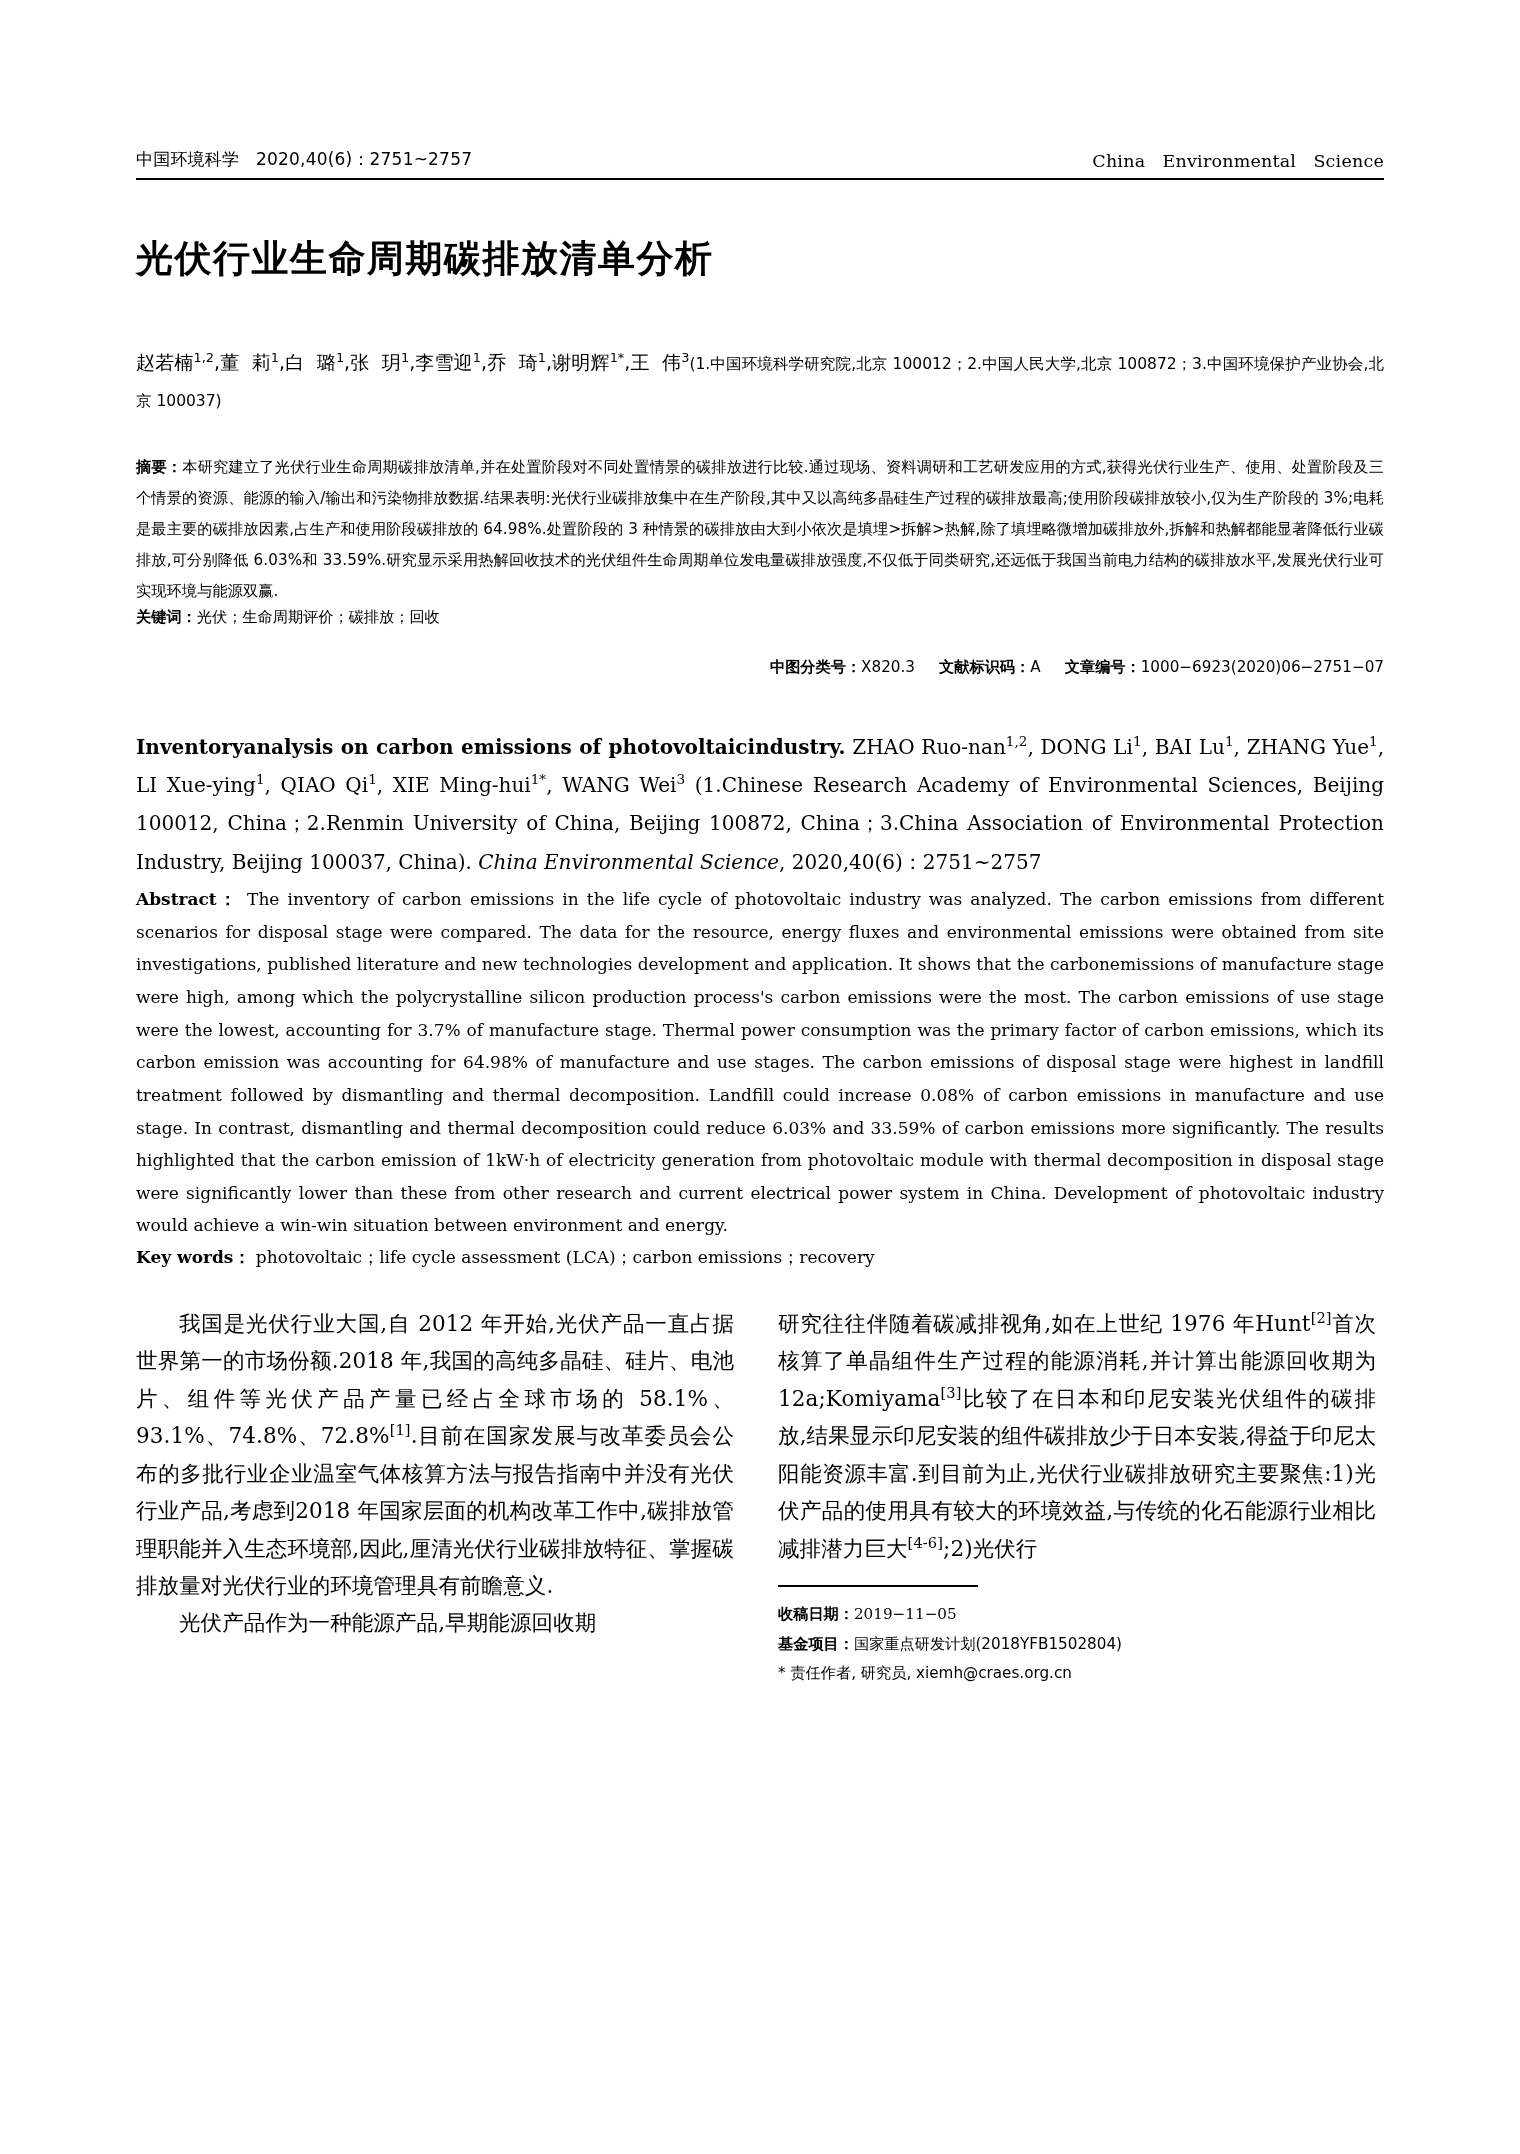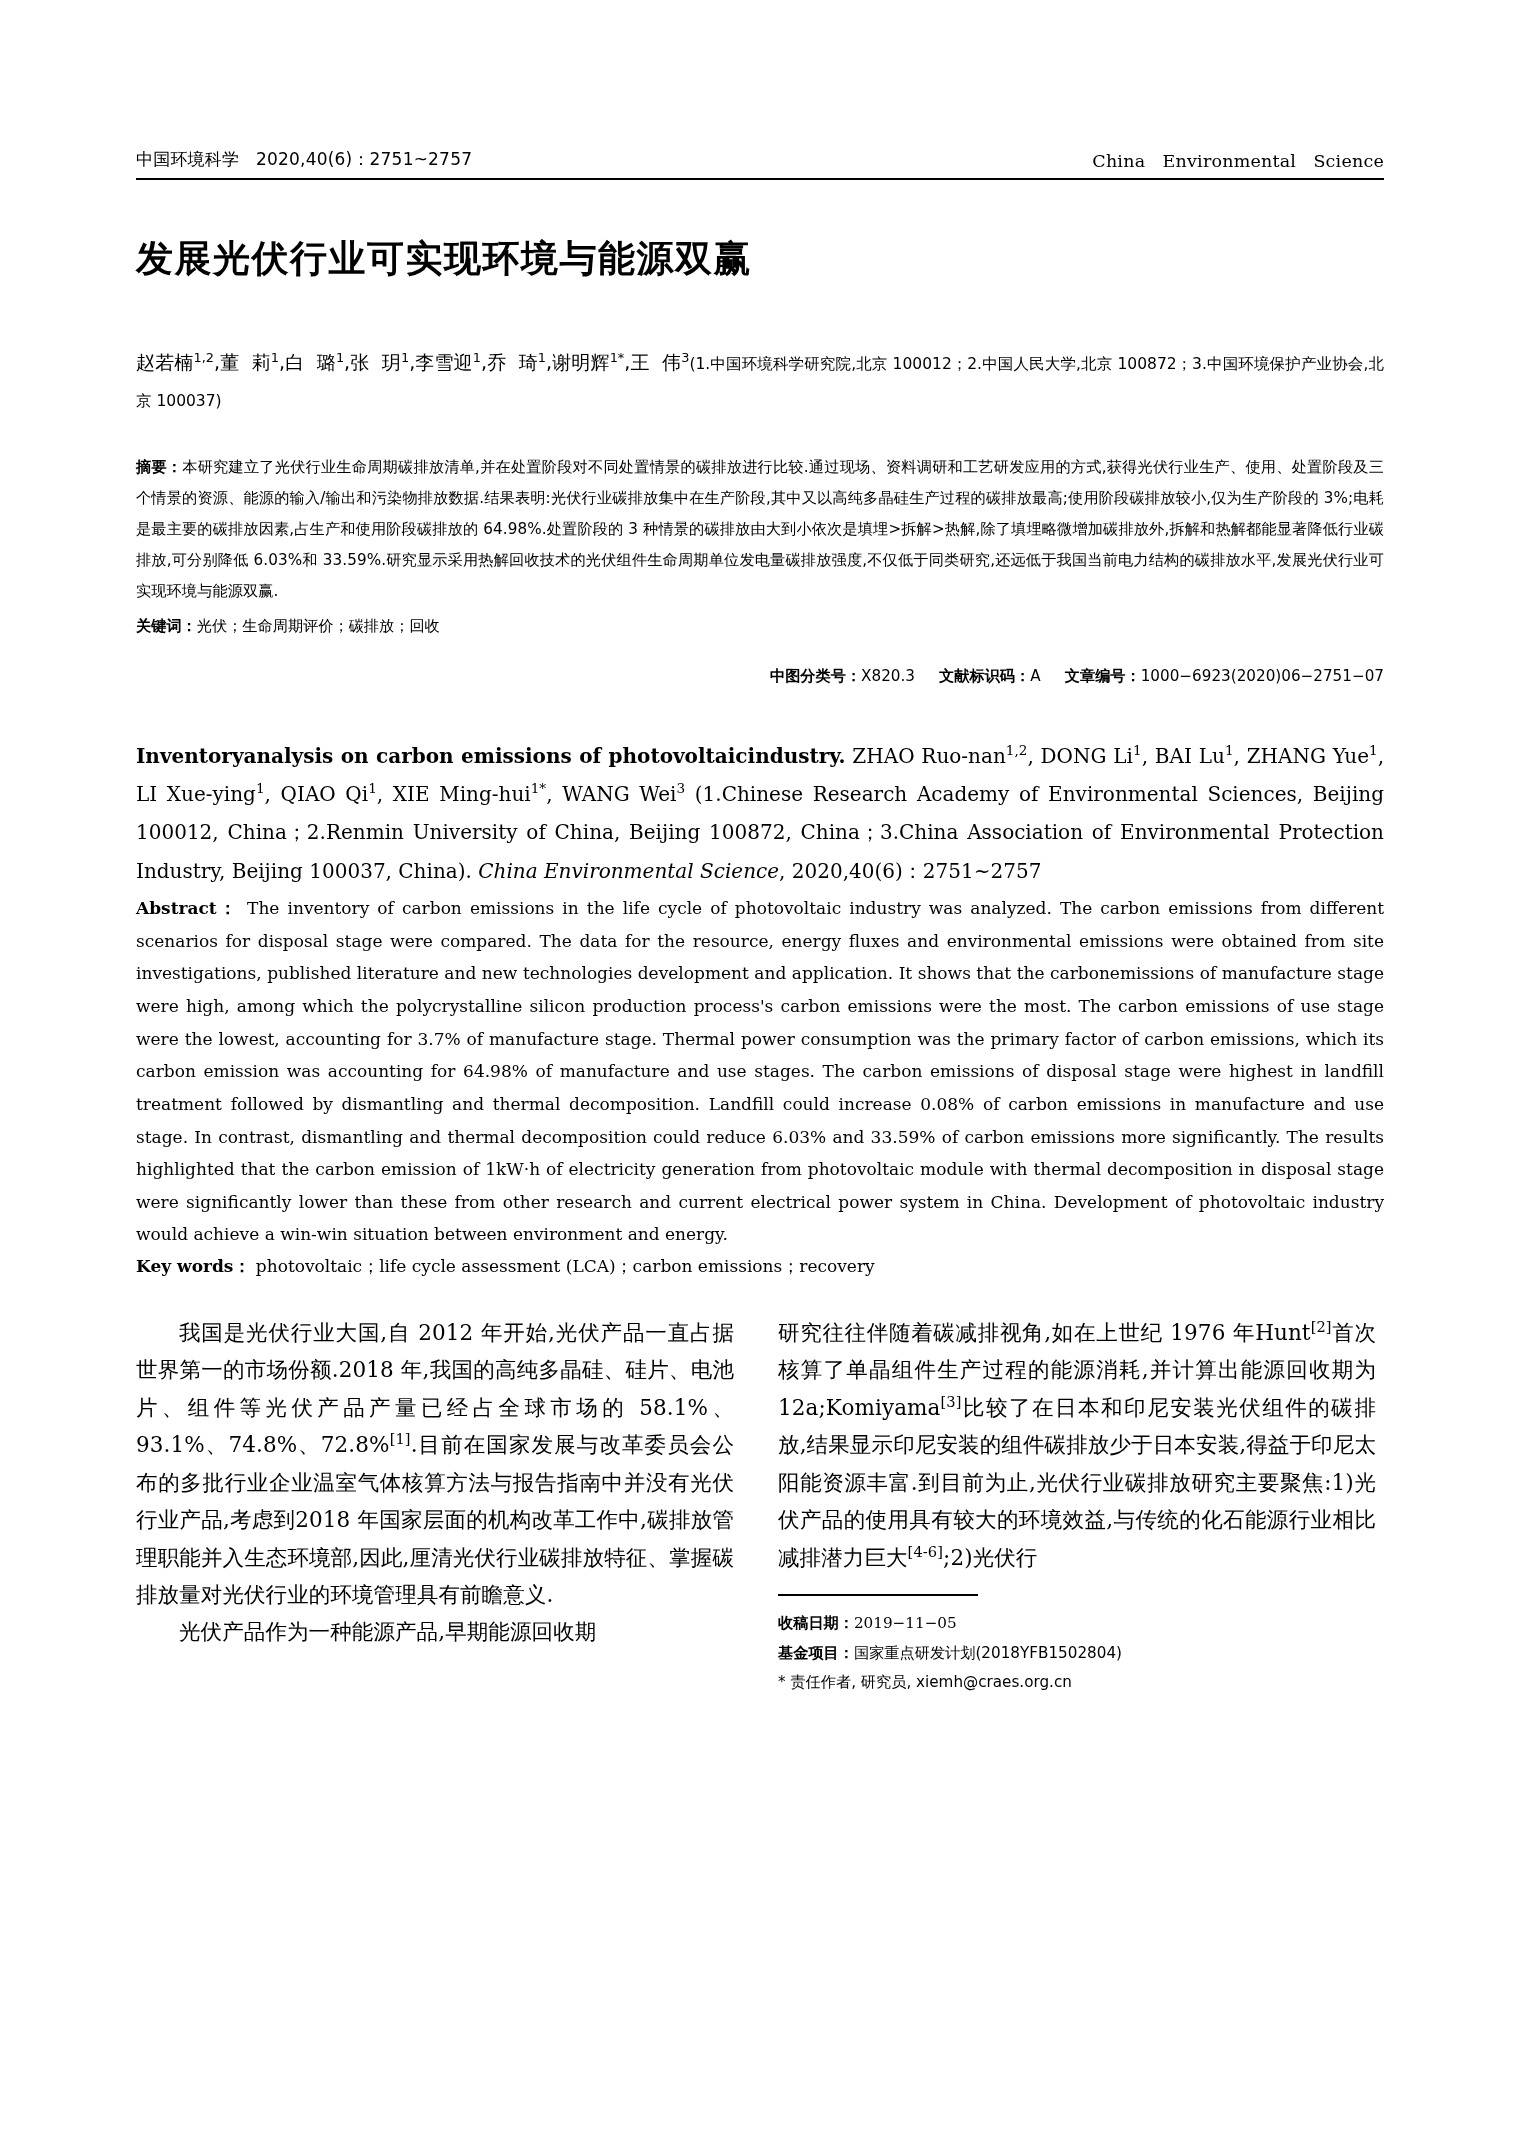--- a/index.html
+++ b/index.html
@@ -79,21 +79,20 @@
     font-size: 15.2px;
     line-height: 2.03;
     text-align: justify;
     font-family: "DejaVu Sans", "Liberation Sans", sans-serif;
     letter-spacing: 0.1px;
   }
   .lbl {
     font-weight: bold;
   }
   .cn-keywords {
-    margin-top: 9px;
     font-size: 15.2px;
     font-family: Liberation Mono, monospace;
   }
   .cn-codes {
     margin-top: 11px;
     font-size: 15.2px;
     font-family: "DejaVu Sans", "Liberation Sans", sans-serif;
     white-space: pre;
     text-align: right;
   }
@@ -168,21 +167,21 @@
 <body>
 
 <div class="page">
 
   <div class="runhead">
     <span class="runhead-left">中国环境科学   2020,40(6)：2751~2757</span>
     <span class="runhead-right">China   Environmental   Science</span>
   </div>
   <div class="rule-head"></div>
 
-  <h1 class="cn-title">发展光伏行业可实现环境与能源双赢</h1>
+  <h1 class="cn-title">光伏行业生命周期碳排放清单分析</h1>
 
   <div class="cn-authors">
     <span>赵若楠<sup>1,2</sup>,董&nbsp;&nbsp;莉<sup>1</sup>,白&nbsp;&nbsp;璐<sup>1</sup>,张&nbsp;&nbsp;玥<sup>1</sup>,李雪迎<sup>1</sup>,乔&nbsp;&nbsp;琦<sup>1</sup>,谢明辉<sup>1*</sup>,王&nbsp;&nbsp;伟<sup>3</sup></span><span class="aff">(1.中国环境科学研究院,北京 100012；2.中国人民大学,北京 100872；3.中国环境保护产业协会,北京 100037)</span>
   </div>
 
   <div class="cn-abstract">
     <span class="lbl">摘要：</span><span>本研究建立了光伏行业生命周期碳排放清单,并在处置阶段对不同处置情景的碳排放进行比较.通过现场、资料调研和工艺研发应用的方式,获得光伏行业生产、使用、处置阶段及三个情景的资源、能源的输入/输出和污染物排放数据.结果表明:光伏行业碳排放集中在生产阶段,其中又以高纯多晶硅生产过程的碳排放最高;使用阶段碳排放较小,仅为生产阶段的 3%;电耗是最主要的碳排放因素,占生产和使用阶段碳排放的 64.98%.处置阶段的 3 种情景的碳排放由大到小依次是填埋&gt;拆解&gt;热解,除了填埋略微增加碳排放外,拆解和热解都能显著降低行业碳排放,可分别降低 6.03%和 33.59%.研究显示采用热解回收技术的光伏组件生命周期单位发电量碳排放强度,不仅低于同类研究,还远低于我国当前电力结构的碳排放水平,发展光伏行业可实现环境与能源双赢.</span>
   </div>
 
   <div class="cn-keywords">

